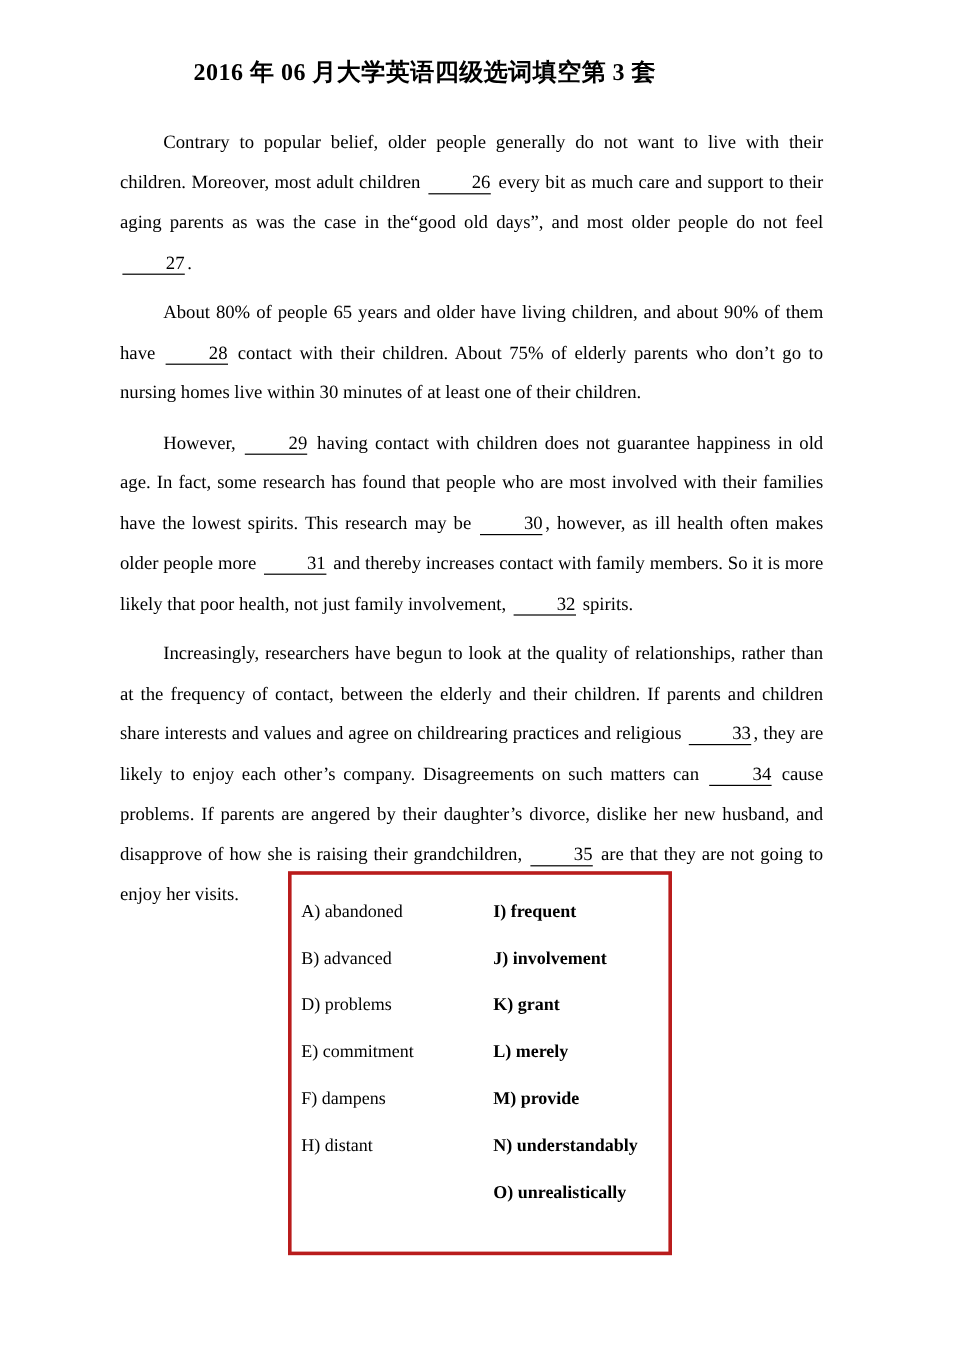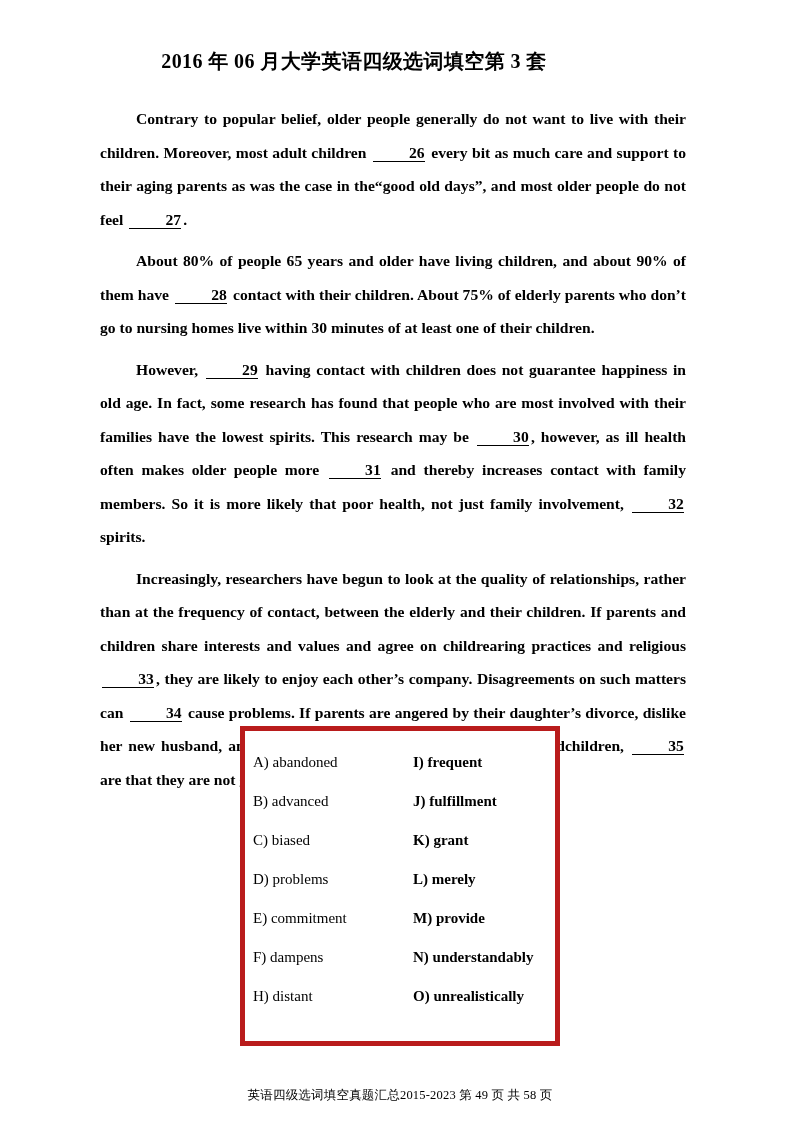--- a/index.html
+++ b/index.html
@@ -48,21 +48,20 @@
 
   p.para {
     margin: 0 12px 8px 0;
     font-size: 15.6px;
     line-height: 33.5px;
     text-align: justify;
     text-justify: inter-word;
     text-indent: 36px;
     -webkit-hyphens: none;
     hyphens: none;
-    font-weight: bold;
   }
   p.para:last-child { margin-bottom: 0; }
 
   
   .blank {
     display: inline-block;
     min-width: 52px;
     text-align: center;
     border-bottom: 1px solid #000;
     line-height: 1.05;
@@ -71,21 +70,21 @@
     font-size: 15.6px;
   }
 
   
   .wordbank {
     position: absolute;
     left: 240px;
     top: 726px;
     width: 320px;
     height: 320px;
-    border: 5px solid #b91c1c;
+    border: 3px solid #b91c1c;
     background: #fff;
     padding: 12px 0 0 0;
   }
   .wb-grid {
     position: relative;
     width: 100%;
     height: 100%;
   }
   .wb-col {
     position: absolute;
@@ -125,35 +124,31 @@
     <p class="para"><span>About 80% of people 65 years and older have living children, and about 90% of them have </span><span class="blank">28</span><span> contact with their children. About 75% of elderly parents who don’t go to nursing homes live within 30 minutes of at least one of their children.</span></p>
     <p class="para"><span>However, </span><span class="blank">29</span><span> having contact with children does not guarantee happiness in old age. In fact, some research has found that people who are most involved with their families have the lowest spirits. This research may be </span><span class="blank">30</span><span>, however, as ill health often makes older people more </span><span class="blank">31</span><span> and thereby increases contact with family members. So it is more likely that poor health, not just family involvement, </span><span class="blank">32</span><span> spirits.</span></p>
     <p class="para"><span>Increasingly, researchers have begun to look at the quality of relationships, rather than at the frequency of contact, between the elderly and their children. If parents and children share interests and values and agree on childrearing practices and religious </span><span class="blank">33</span><span>, they are likely to enjoy each other’s company. Disagreements on such matters can </span><span class="blank">34</span><span> cause problems. If parents are angered by their daughter’s divorce, dislike her new husband, and disapprove of how she is raising their grandchildren, </span><span class="blank">35</span><span> are that they are not going to enjoy her visits.</span></p>
   </div>
 
   <div class="wordbank">
     <div class="wb-grid">
       <div class="wb-col left">
           <div class="wb-item">A) abandoned</div>
           <div class="wb-item">B) advanced</div>
-          <div class="wb-item">C) biased</div>
           <div class="wb-item">D) problems</div>
           <div class="wb-item">E) commitment</div>
           <div class="wb-item">F) dampens</div>
           <div class="wb-item">H) distant</div>
         </div>
       <div class="wb-col right">
           <div class="wb-item">I) frequent</div>
-          <div class="wb-item">J) fulfillment</div>
+          <div class="wb-item">J) involvement</div>
           <div class="wb-item">K) grant</div>
           <div class="wb-item">L) merely</div>
           <div class="wb-item">M) provide</div>
           <div class="wb-item">N) understandably</div>
           <div class="wb-item">O) unrealistically</div>
         </div>
     </div>
   </div>
 
-  <div class="footer">
-    <span class="f-seg">英语四级选词填空真题汇总2015-2023 第 49 页 共 58 页</span>
-  </div>
 
 </div>
 
 </body></html>

